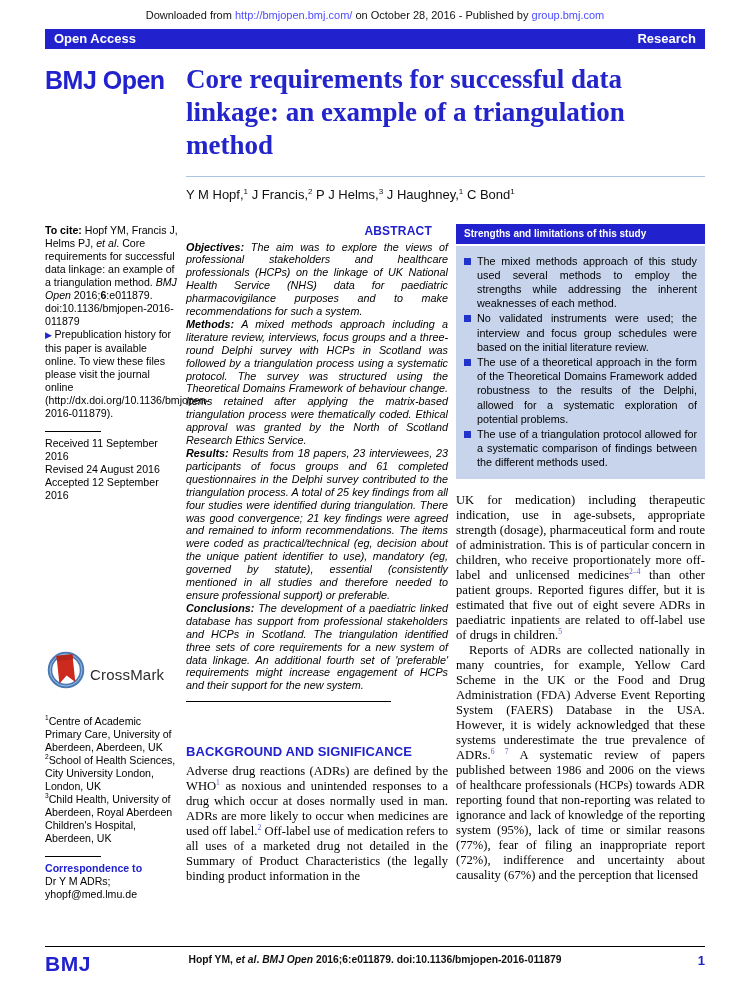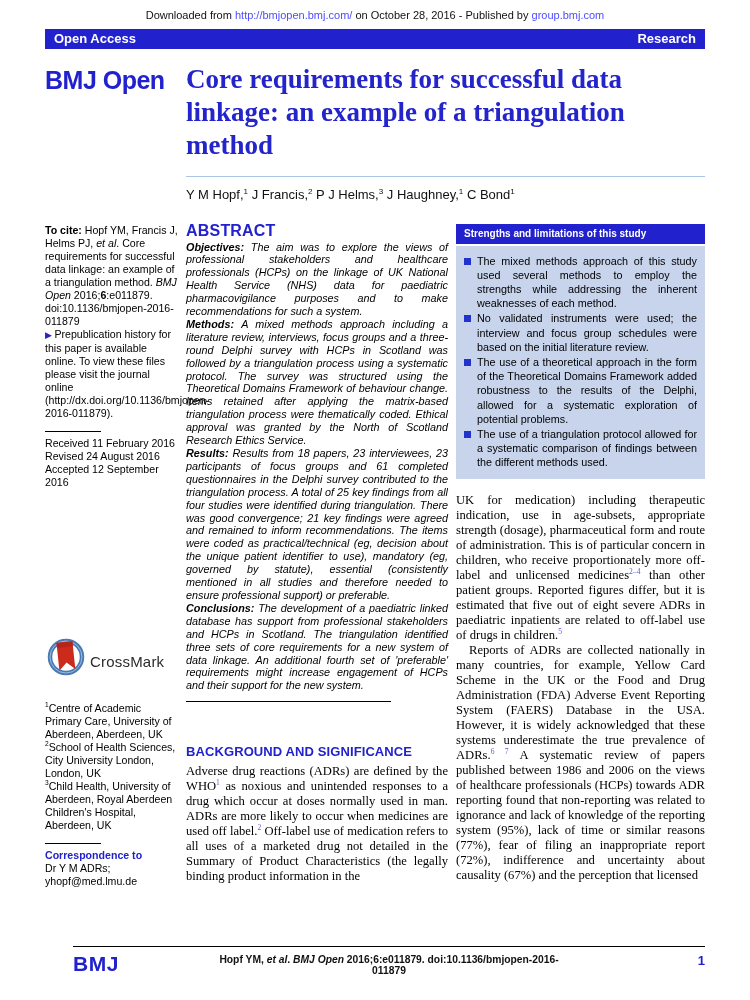--- a/index.html
+++ b/index.html
@@ -48,22 +48,22 @@
   .prepub{margin-top:13px;}
   .shortrule{width:56px;border:0;border-top:1.5px solid #000;margin:11px 0 5px;}
   .crossmark{margin-top:148px;display:flex;align-items:center;gap:3px;}
   .crossmark-text{font-size:15px;color:#2b2b2b;letter-spacing:0.2px;}
   .affils{margin-top:16px;}
   .corr-label{color:var(--accent,#2121ce);font-weight:bold;}
 
   
   .abstract-col{font-size:10.8px;line-height:12.9px;text-align:justify;}
   .abstract-heading{
-    color:var(--accent,#2121ce);font-weight:bold;font-size:16px;
-    margin:1px 0 3px;text-align:left;letter-spacing:0.2px;
+    color:var(--accent,#2121ce);font-weight:bold;font-size:12px;
+    margin:1px 16px 3px;text-align:right;letter-spacing:0.2px;
   }
   .abstract-col p.abs{margin:0;font-style:italic;}
   .abs-rule{width:205px;border:0;border-top:1.5px solid #000;margin:9px 0 0;}
   .bg-heading{
     color:var(--accent,#2121ce);font-weight:bold;font-size:13px;
     margin:44px 0 5px;text-align:left;letter-spacing:0.1px;
   }
   .serif-text{
     font-family:"Liberation Serif",serif;font-size:12.6px;line-height:15px;
     text-align:justify;margin:0;
@@ -78,21 +78,21 @@
   .sbox-item{display:flex;gap:6px;font-size:10.8px;line-height:14.2px;text-align:justify;}
   .sbox-item + .sbox-item{margin-top:1px;}
   .bullet{width:7px;height:7px;background:var(--bullet,#2233cc);margin-top:4px;flex:none;}
   .sbox-item span{display:block;}
   .body-para{margin:14px 0 0;}
   .body-para.p2{margin-top:0;text-indent:13px;}
 
   
   .footer{
     position:absolute;left:45px;right:45px;top:946px;
-    border-top:1px solid #000;display:flex;align-items:flex-start;padding-top:5px;margin-left:28px;
+    border-top:1px solid #000;display:flex;align-items:flex-start;padding-top:5px;
   }
   .footer-logo{color:var(--accent,#2121ce);font-weight:bold;font-size:21px;width:140px;letter-spacing:0.5px;}
   .footer-cite{flex:1;text-align:center;font-size:10.3px;font-weight:bold;padding-top:2px;color:#111;}
   .footer-page{width:140px;text-align:right;color:var(--accent,#2121ce);font-weight:bold;font-size:13px;padding-top:1px;}
 </style>
 </head>
 <body>
 
 <div class="topline"><span>Downloaded from </span><span class="lnk">http://bmjopen.bmj.com/</span><span> on October 28, 2016 - Published by </span><span class="lnk">group.bmj.com</span></div>
 
@@ -110,21 +110,21 @@
   </div>
 </div>
 
 <div class="main">
 
   <div class="sidebar">
     <p class="tocite"><span class="b">To cite: </span><span>Hopf YM, Francis J, Helms PJ, </span><span class="i">et al</span><span>. Core requirements for successful data linkage: an example of a triangulation method. </span><span class="i">BMJ Open</span><span> 2016;</span><span class="b">6</span><span>:e011879. doi:10.1136/bmjopen-2016-011879</span></p>
     <p class="prepub"><span class="arrow">▶ </span><span>Prepublication history for this paper is available online. To view these files please visit the journal online (</span><span>http://dx.doi.org/10.1136/bmjopen-2016-011879</span><span>).</span></p>
     <hr class="shortrule">
     <div class="dates">
-      <div>Received 11 February 2016</div>
+      <div>Received 11 September 2016</div>
       <div>Revised 24 August 2016</div>
       <div>Accepted 12 September 2016</div>
     </div>
     <div class="crossmark">
       <span>
         <svg width="42" height="46" viewBox="0 0 42 46">
           <circle cx="21" cy="20" r="16" fill="#ffffff" stroke="#4a7ab5" stroke-width="4.5"></circle>
           <circle cx="21" cy="20" r="16" fill="none" stroke="#9dbcd9" stroke-width="1"></circle>
           <g transform="rotate(-6 21 20)">
             <path d="M13 5 L29 5 L29 33 L21 25.5 L13 33 Z" fill="#cc2a1d"></path>

